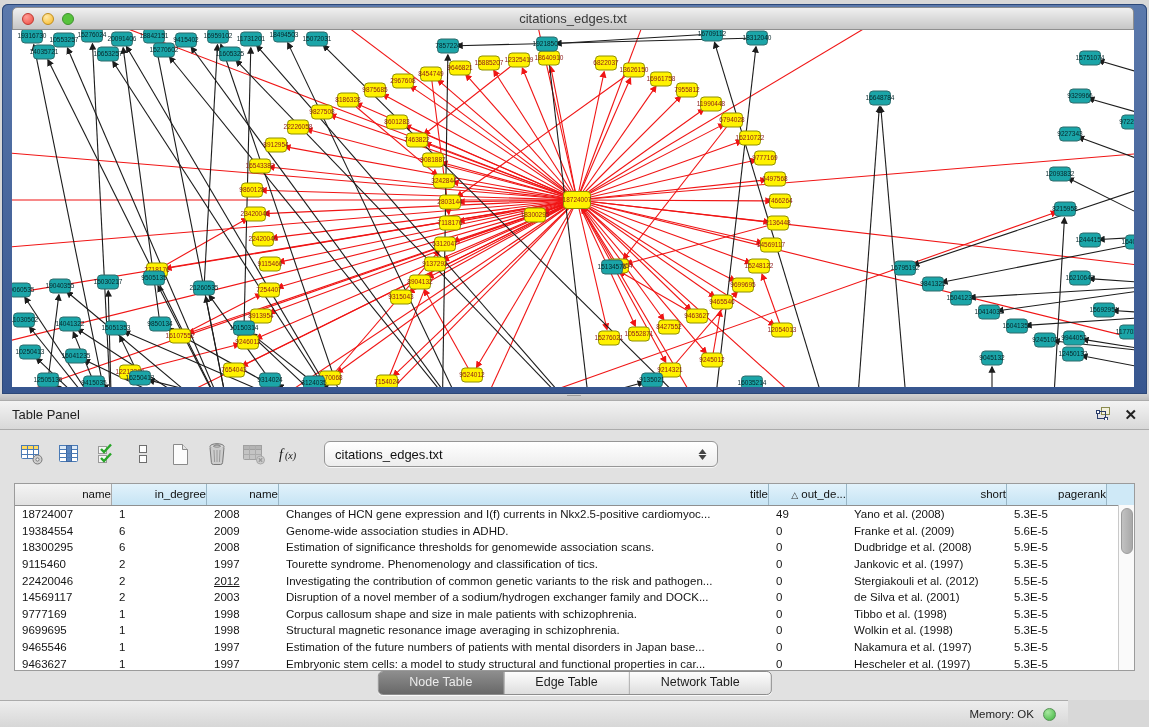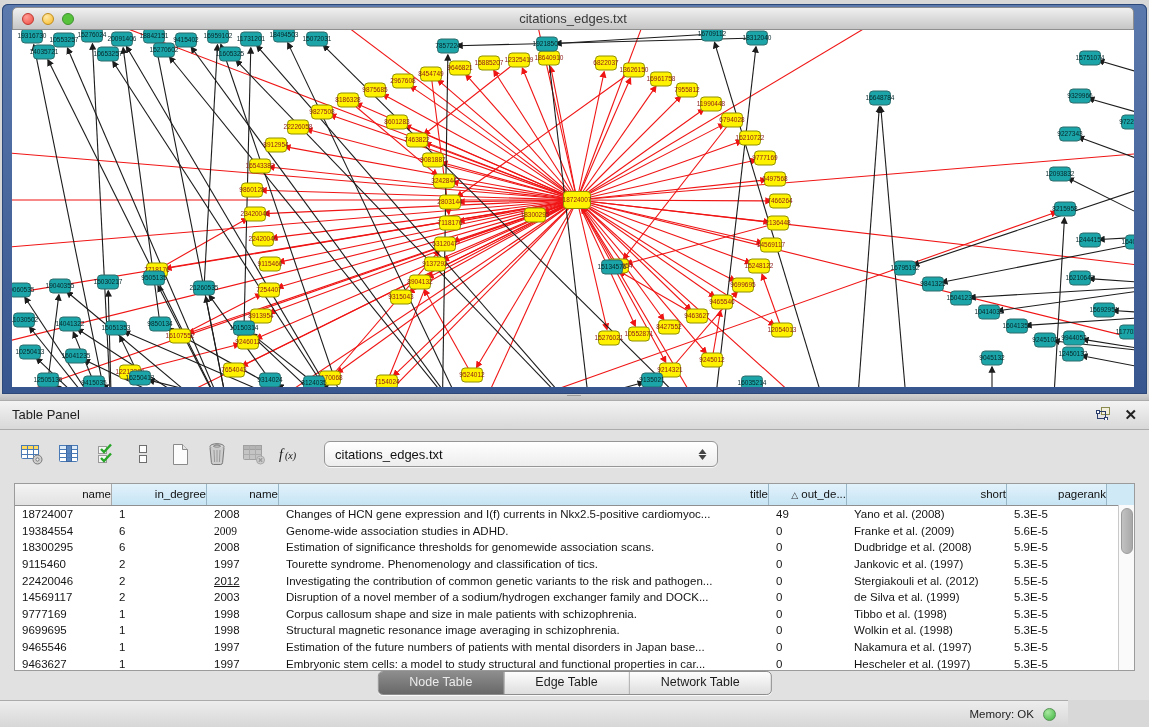--- a/index.html
+++ b/index.html
@@ -866,21 +866,21 @@
           <div class="td" style="width: 95px;">1</div>
           <div class="td" style="width: 72px;">2008</div>
           <div class="td" style="width: 490px;">Changes of HCN gene expression and I(f) currents in Nkx2.5-positive cardiomyoc...</div>
           <div class="td" style="width: 78px;">49</div>
           <div class="td" style="width: 160px;">Yano et al. (2008)</div>
           <div class="td" style="width: 100px;">5.3E-5</div>
         </div>
         <div class="trow">
           <div class="td" style="width: 97px;">19384554</div>
           <div class="td" style="width: 95px;">6</div>
-          <div class="td" style="width: 72px; font-family: Liberation Serif, serif;">2009</div>
+          <div class="td" style="width: 72px;">2009</div>
           <div class="td" style="width: 490px;">Genome-wide association studies in ADHD.</div>
           <div class="td" style="width: 78px;">0</div>
           <div class="td" style="width: 160px;">Franke et al. (2009)</div>
           <div class="td" style="width: 100px;">5.6E-5</div>
         </div>
         <div class="trow">
           <div class="td" style="width: 97px;">18300295</div>
           <div class="td" style="width: 95px;">6</div>
           <div class="td" style="width: 72px;">2008</div>
           <div class="td" style="width: 490px;">Estimation of significance thresholds for genomewide association scans.</div>
@@ -905,21 +905,21 @@
           <div class="td" style="width: 78px;">0</div>
           <div class="td" style="width: 160px;">Stergiakouli et al. (2012)</div>
           <div class="td" style="width: 100px;">5.5E-5</div>
         </div>
         <div class="trow">
           <div class="td" style="width: 97px;">14569117</div>
           <div class="td" style="width: 95px;">2</div>
           <div class="td" style="width: 72px;">2003</div>
           <div class="td" style="width: 490px;">Disruption of a novel member of a sodium/hydrogen exchanger family and DOCK...</div>
           <div class="td" style="width: 78px;">0</div>
-          <div class="td" style="width: 160px;">de Silva et al. (1999)</div>
+          <div class="td" style="width: 160px;">de Silva et al. (2001)</div>
           <div class="td" style="width: 100px;">5.3E-5</div>
         </div>
         <div class="trow">
           <div class="td" style="width: 97px;">9777169</div>
           <div class="td" style="width: 95px;">1</div>
           <div class="td" style="width: 72px;">1998</div>
           <div class="td" style="width: 490px;">Corpus callosum shape and size in male patients with schizophrenia.</div>
           <div class="td" style="width: 78px;">0</div>
           <div class="td" style="width: 160px;">Tibbo et al. (1998)</div>
           <div class="td" style="width: 100px;">5.3E-5</div>

